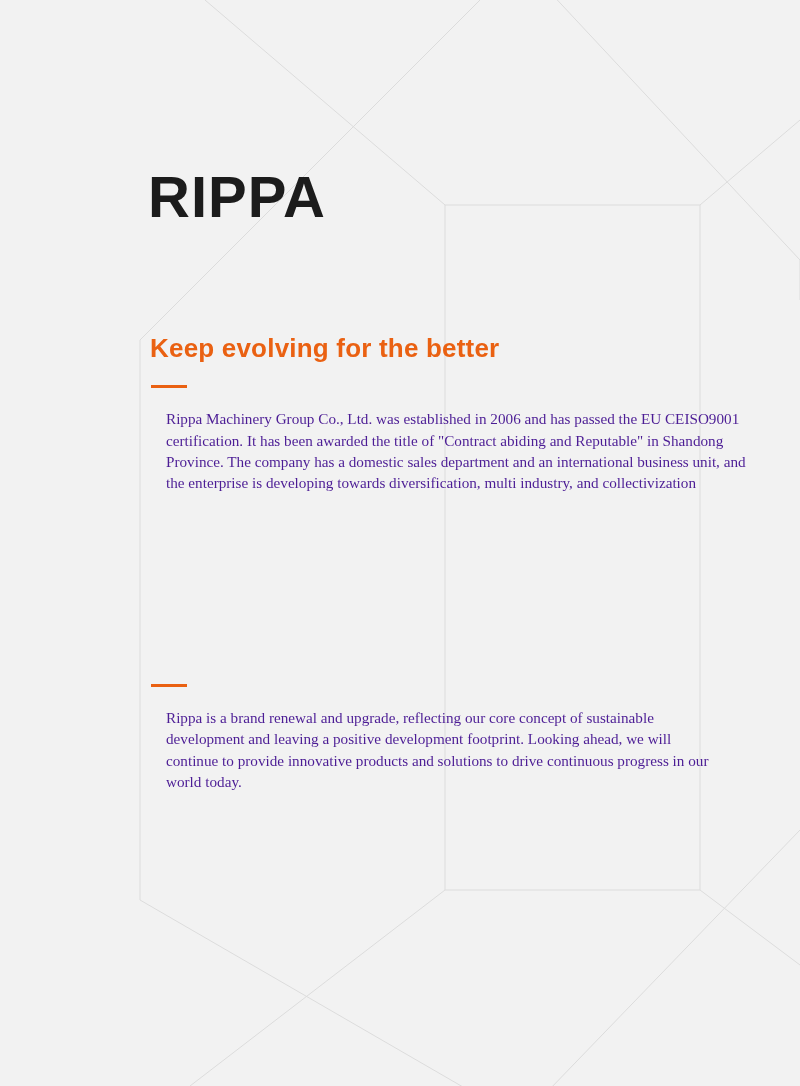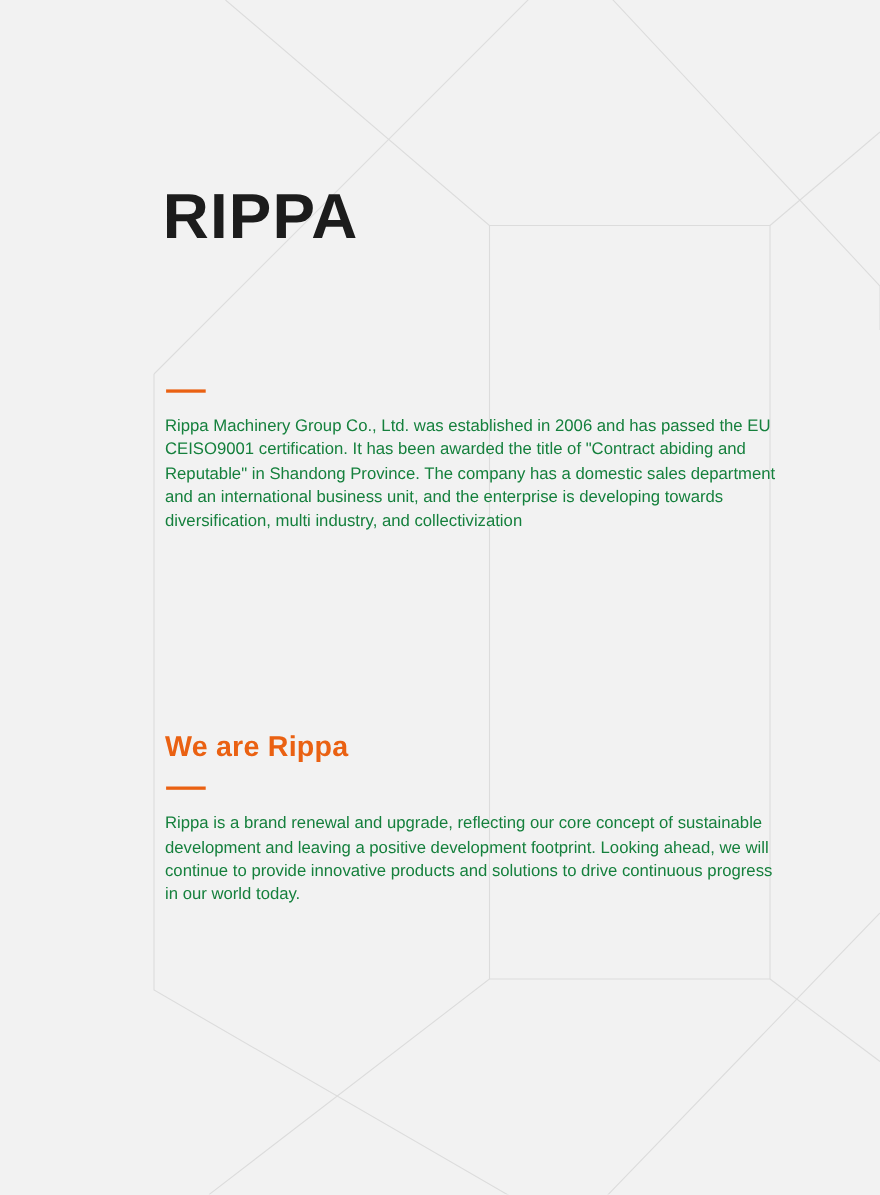--- a/index.html
+++ b/index.html
@@ -59,25 +59,25 @@
     margin: 0;
     line-height: 1.2;
   }
   .rule {
     width: 36px;
     height: 3px;
     background: #ea6112;
     margin: 21px 0 0 1px;
   }
   .body-text {
-    font-family: Liberation Sans, sans-serif;
+    font-family: Liberation Serif, serif;
     font-size: 15.2px;
     line-height: 21.4px;
-    color: #15803d;
-    margin: 20px 0 0 0;
+    color: #4c1d95;
+    margin: 20px 0 0 16px;
     width: 582px;
   }
   #section-about { top: 333px; }
   #section-we-are { top: 663px; }
   #section-we-are .body-text { width: 560px; }
 </style>
 </head>
 <body>
 
 <div id="page">
@@ -94,24 +94,24 @@
       <path d="M 700 205 L 800 120"></path>
       <path d="M 700 890 L 800 965"></path>
     </g>
   </svg>
 
   <div id="content">
 
     <div class="logo">RIPPA</div>
 
     <div class="section" id="section-about">
+      <h2 class="section-title">Keep evolving for the better</h2>
       <div class="rule"></div>
       <p class="body-text">Rippa Machinery Group Co., Ltd. was established in 2006 and has passed the EU CEISO9001 certification. It has been awarded the title of "Contract abiding and Reputable" in Shandong Province. The company has a domestic sales department and an international business unit, and the enterprise is developing towards diversification, multi industry, and collectivization</p>
     </div>
 
     <div class="section" id="section-we-are">
-      <h2 class="section-title">We are Rippa</h2>
       <div class="rule"></div>
       <p class="body-text">Rippa is a brand renewal and upgrade, reflecting our core concept of sustainable development and leaving a positive development footprint. Looking ahead, we will continue to provide innovative products and solutions to drive continuous progress in our world today.</p>
     </div>
 
   </div>
 </div>
 
 </body></html>

